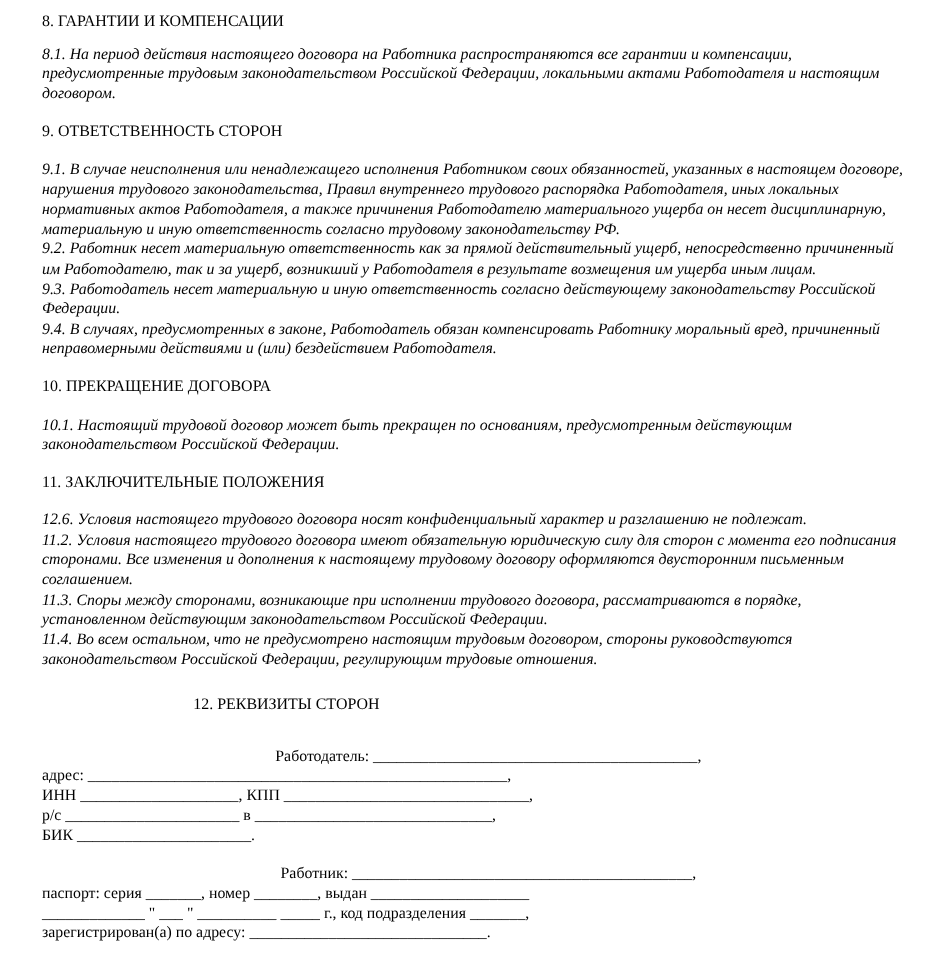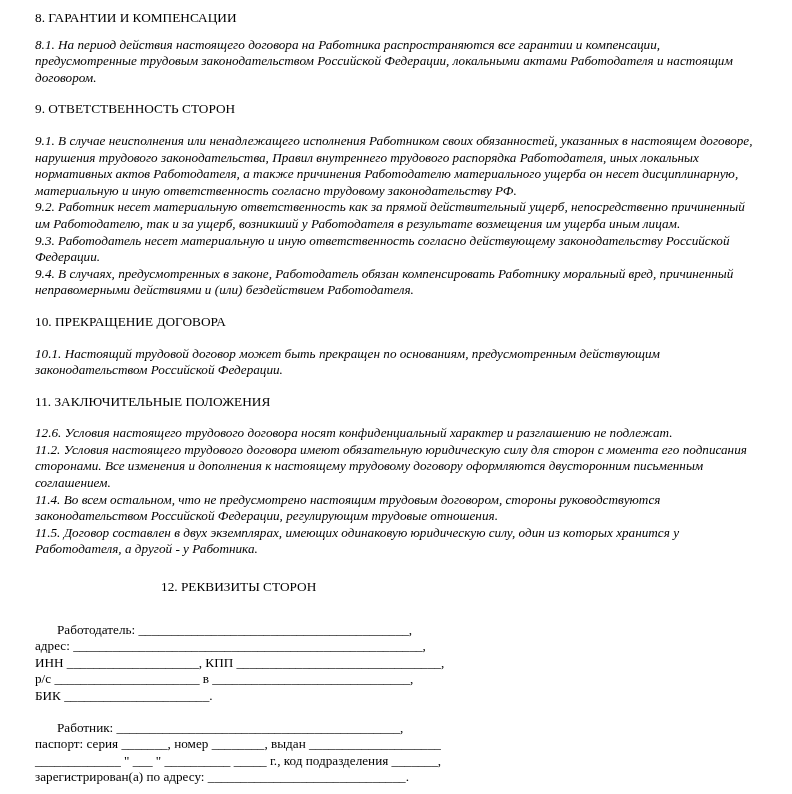--- a/index.html
+++ b/index.html
@@ -48,21 +48,21 @@
     font-style: italic;
   }
 
   
   .req {
     font-size: 13.2px;
     line-height: 16.6px;
     margin: 0;
     white-space: pre;
   }
-  .req-indent { padding-left: 22px; }
+  .req-indent { padding-left: 22px; text-align: center; }
   .center-head {
     font-size: 13.3px;
     line-height: 16.6px;
     margin: 11px;
     padding-left: 115px;
     white-space: nowrap;
   }
   .spacer-sm { height: 10px; }
   .spacer-md { height: 15px; }
 </style>
@@ -88,22 +88,22 @@
     <div class="spacer-md"></div>
     <p class="heading">10. ПРЕКРАЩЕНИЕ ДОГОВОРА</p>
     <div class="spacer-md"></div>
     <p class="para">10.1. Настоящий трудовой договор может быть прекращен по основаниям, предусмотренным действующим законодательством Российской Федерации.</p>
 
     <div class="spacer-md"></div>
     <p class="heading">11. ЗАКЛЮЧИТЕЛЬНЫЕ ПОЛОЖЕНИЯ</p>
     <div class="spacer-md"></div>
     <p class="para">12.6. Условия настоящего трудового договора носят конфиденциальный характер и разглашению не подлежат.</p>
     <p class="para">11.2. Условия настоящего трудового договора имеют обязательную юридическую силу для сторон с момента его подписания сторонами. Все изменения и дополнения к настоящему трудовому договору оформляются двусторонним письменным соглашением.</p>
+    <p class="para">11.3. Споры между сторонами, возникающие при исполнении трудового договора, рассматриваются в порядке, установленном действующим законодательством Российской Федерации.</p>
     <p class="para">11.4. Во всем остальном, что не предусмотрено настоящим трудовым договором, стороны руководствуются законодательством Российской Федерации, регулирующим трудовые отношения.</p>
-    <p class="para">11.5. Договор составлен в двух экземплярах, имеющих одинаковую юридическую силу, один из которых хранится у Работодателя, а другой - у Работника.</p>
 
     <div class="spacer-sm"></div>
     <p class="center-head">12. РЕКВИЗИТЫ СТОРОН</p>
     <div class="spacer-md"></div>
 
     <p class="req req-indent">Работодатель: _________________________________________,</p>
     <p class="req">адрес: _____________________________________________________,</p>
     <p class="req">ИНН ____________________, КПП _______________________________,</p>
     <p class="req">р/с ______________________ в ______________________________,</p>
     <p class="req">БИК ______________________.</p>

